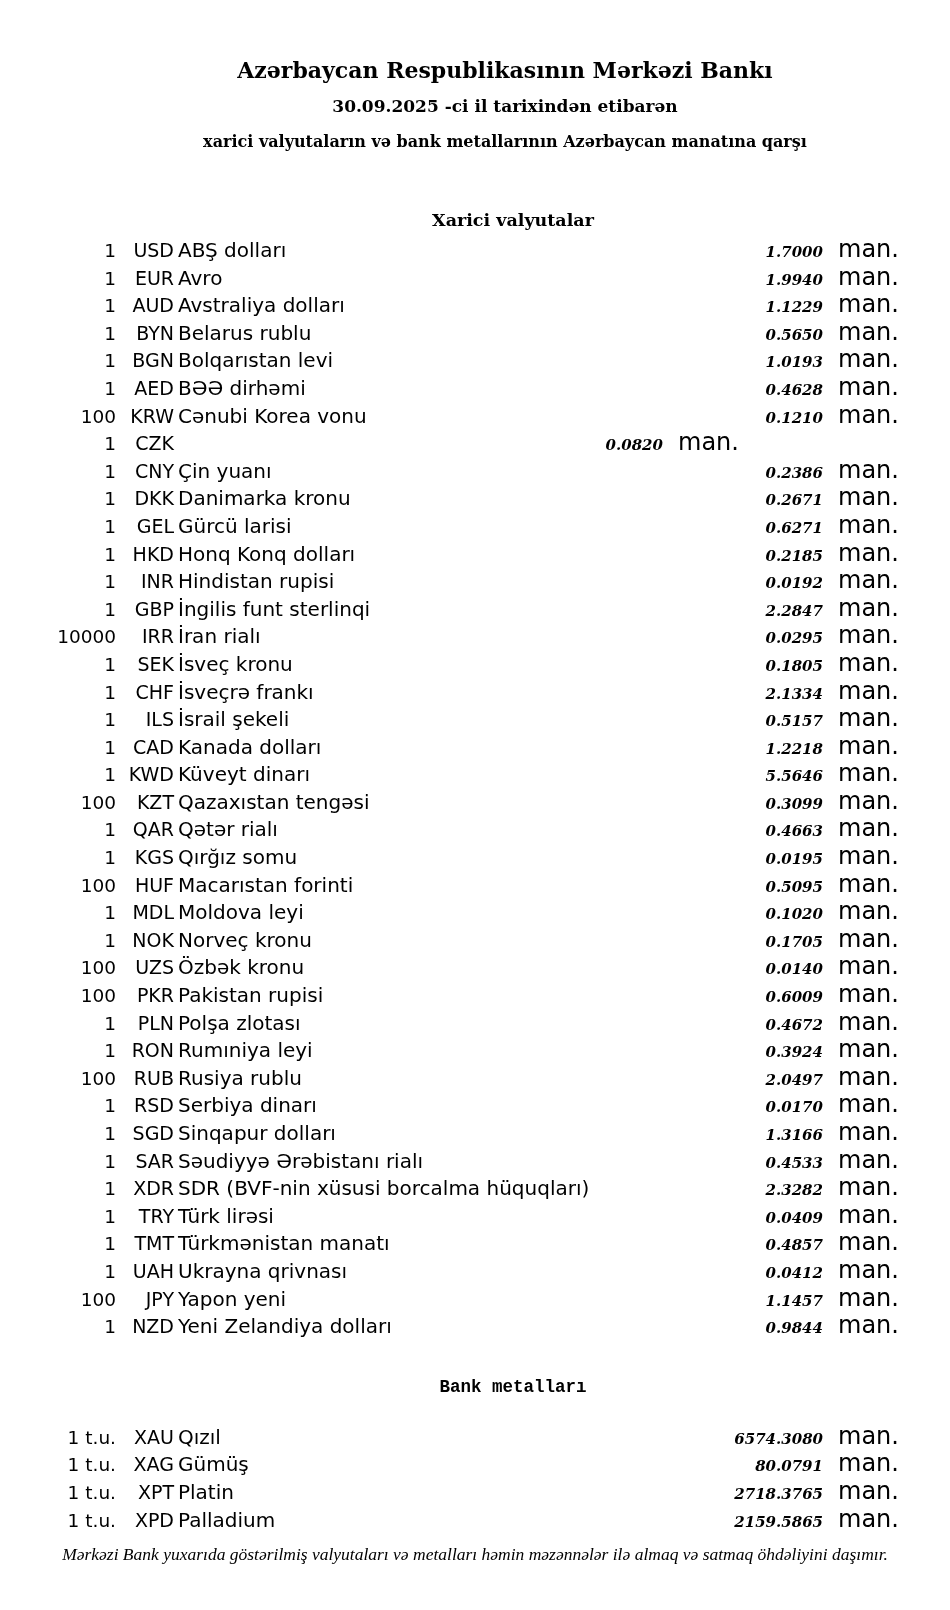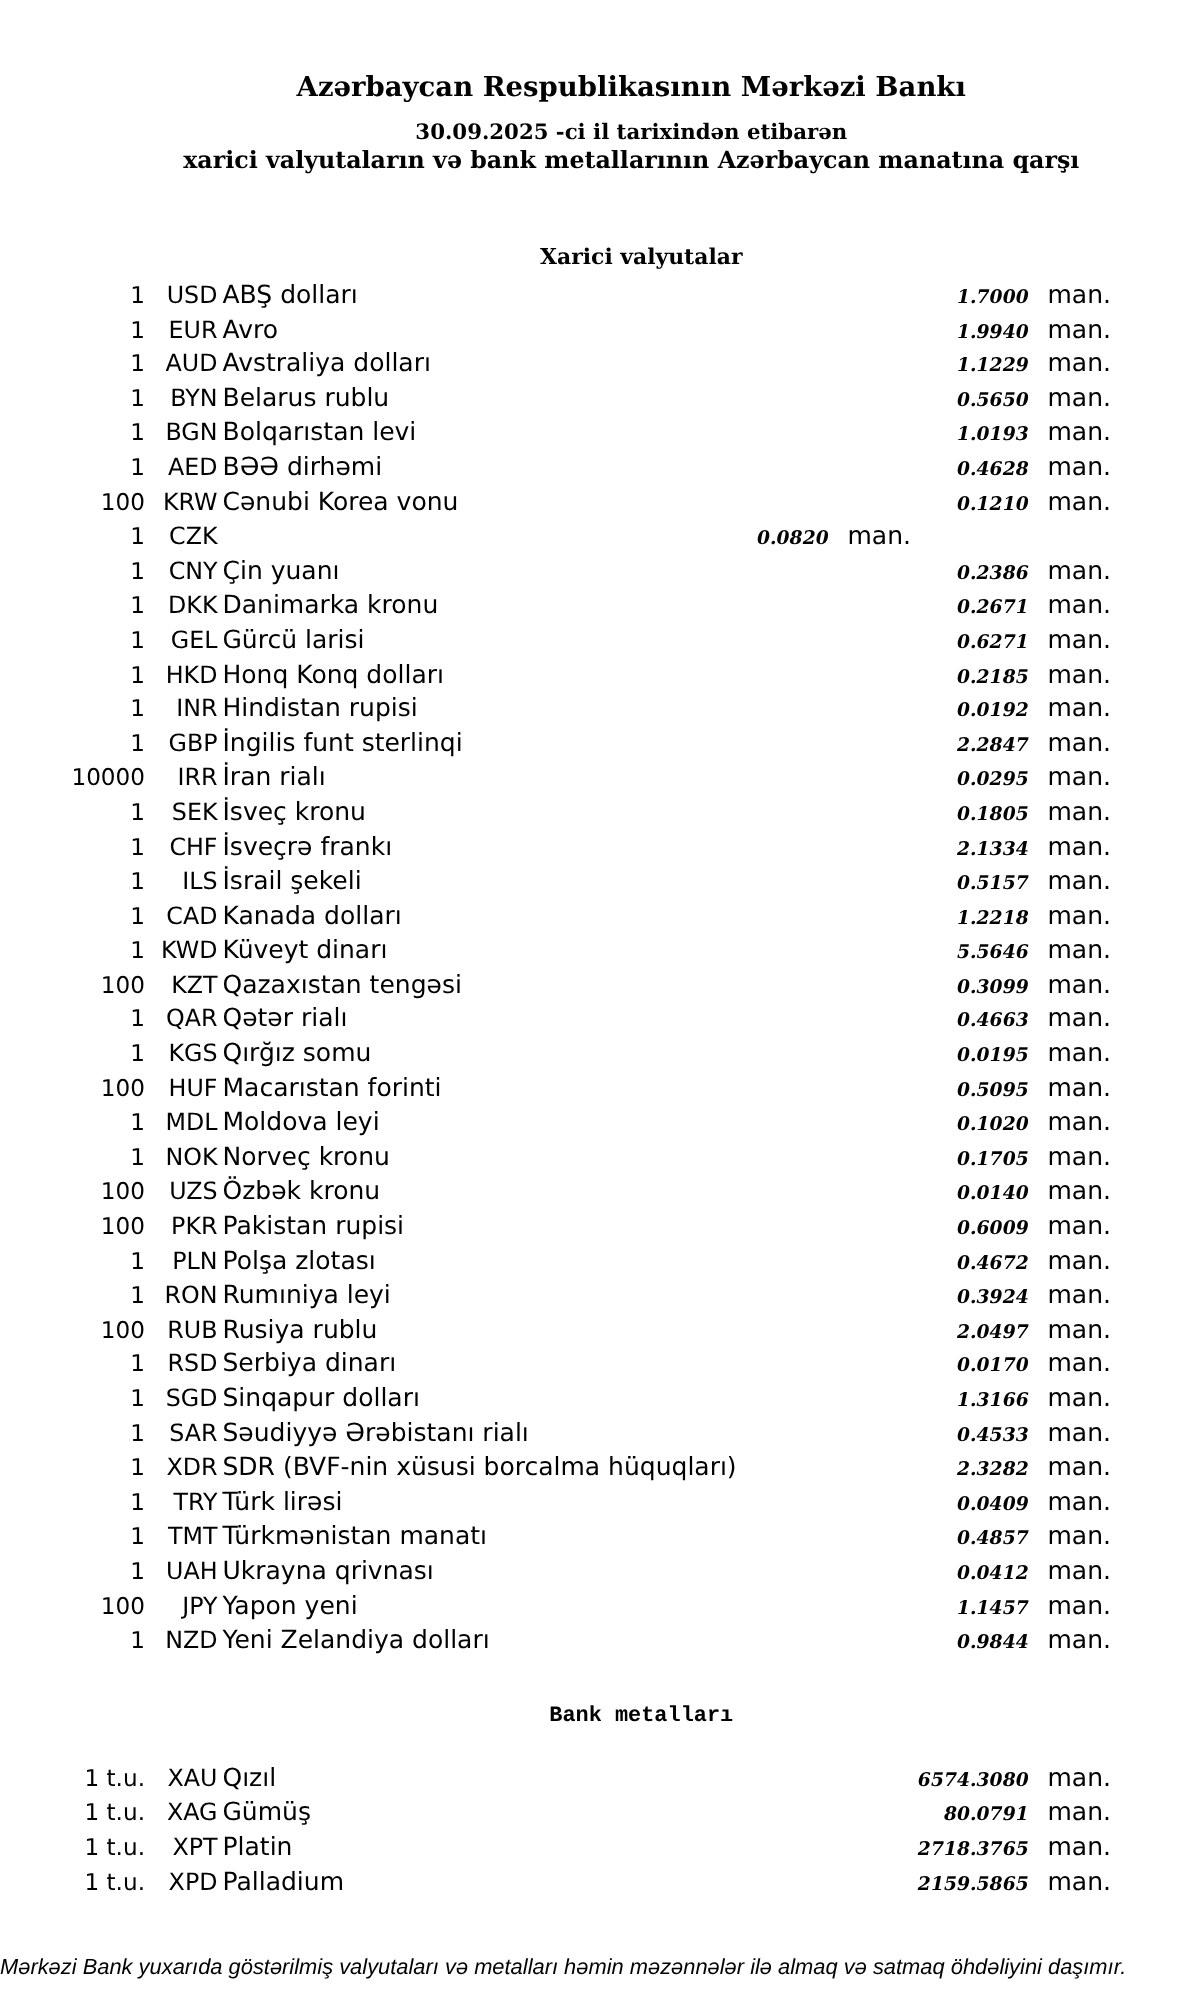--- a/index.html
+++ b/index.html
@@ -14,21 +14,21 @@
   
   .header {
     padding-top: 57px;
     text-align: center;
     padding-left: 60px;
     font-family: "DejaVu Serif", "Liberation Serif", serif;
     font-weight: bold;
   }
   .title   { font-size: 22px; line-height: 26px; }
   .subline { font-size: 17px; line-height: 22px; margin-top: 12px; }
-  .subline2{ font-size: 19px; line-height: 22px; margin-top: 0; }
+  .subline2{ font-size: 16px; line-height: 22px; margin-top: 14px; }
 
   
   .section-title {
     font-family: "DejaVu Serif", "Liberation Serif", serif;
     font-weight: bold;
     font-size: 17.5px;
     line-height: 22px;
     text-align: center;
     padding-left: 76px;
   }
@@ -49,27 +49,27 @@
   .cell-code { text-align: right; font-size: 19px; white-space: nowrap; }
   .cell-name { padding-left: 4px;  font-size: 20px;   white-space: nowrap; }
   .cell-rate {
     text-align: right;
     font-family: "DejaVu Serif", "Liberation Serif", serif;
     font-style: italic;
     font-weight: 700;
     font-size: 15px;
     white-space: nowrap;
   }
-  .cell-unit { padding-left: 15px; font-size: 20px; white-space: nowrap; }
+  .cell-unit { padding-left: 15px; font-size: 24px; white-space: nowrap; }
 
   
   .footer {
-    margin-top: 43px;
-    text-align: left;
-    font-family: Liberation Sans, sans-serif;
+    margin-top: 10px;
+    text-align: center;
+    font-family: Liberation Serif, serif;
     font-style: italic;
     font-size: 17.5px;
     line-height: 22px;
   }
 </style>
 </head>
 <body>
 
 <div class="page">
 

